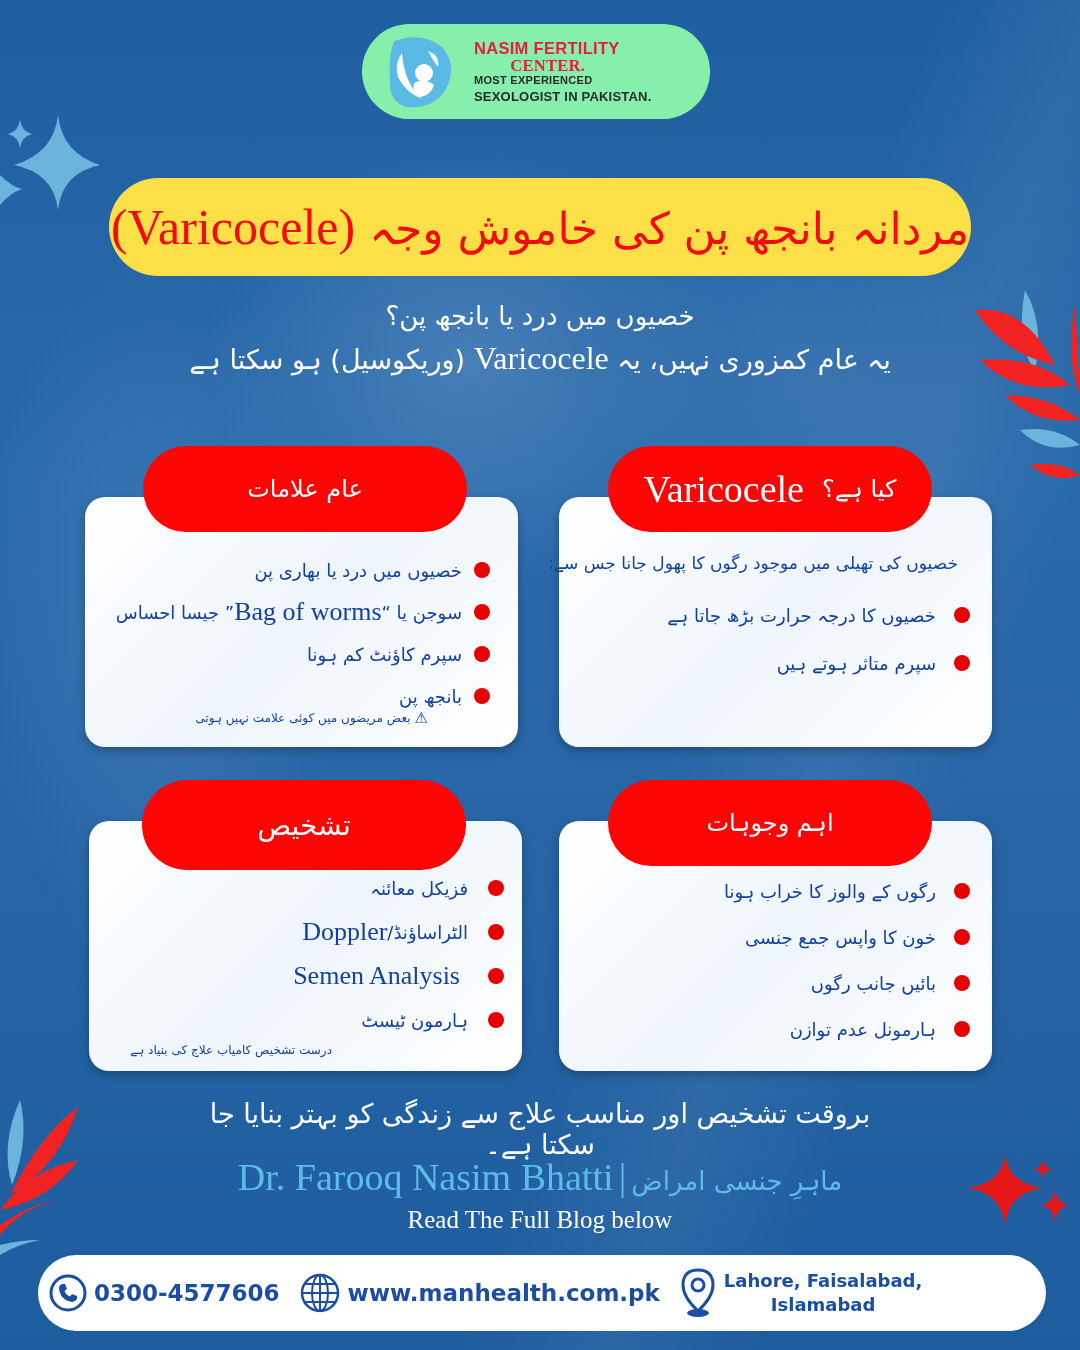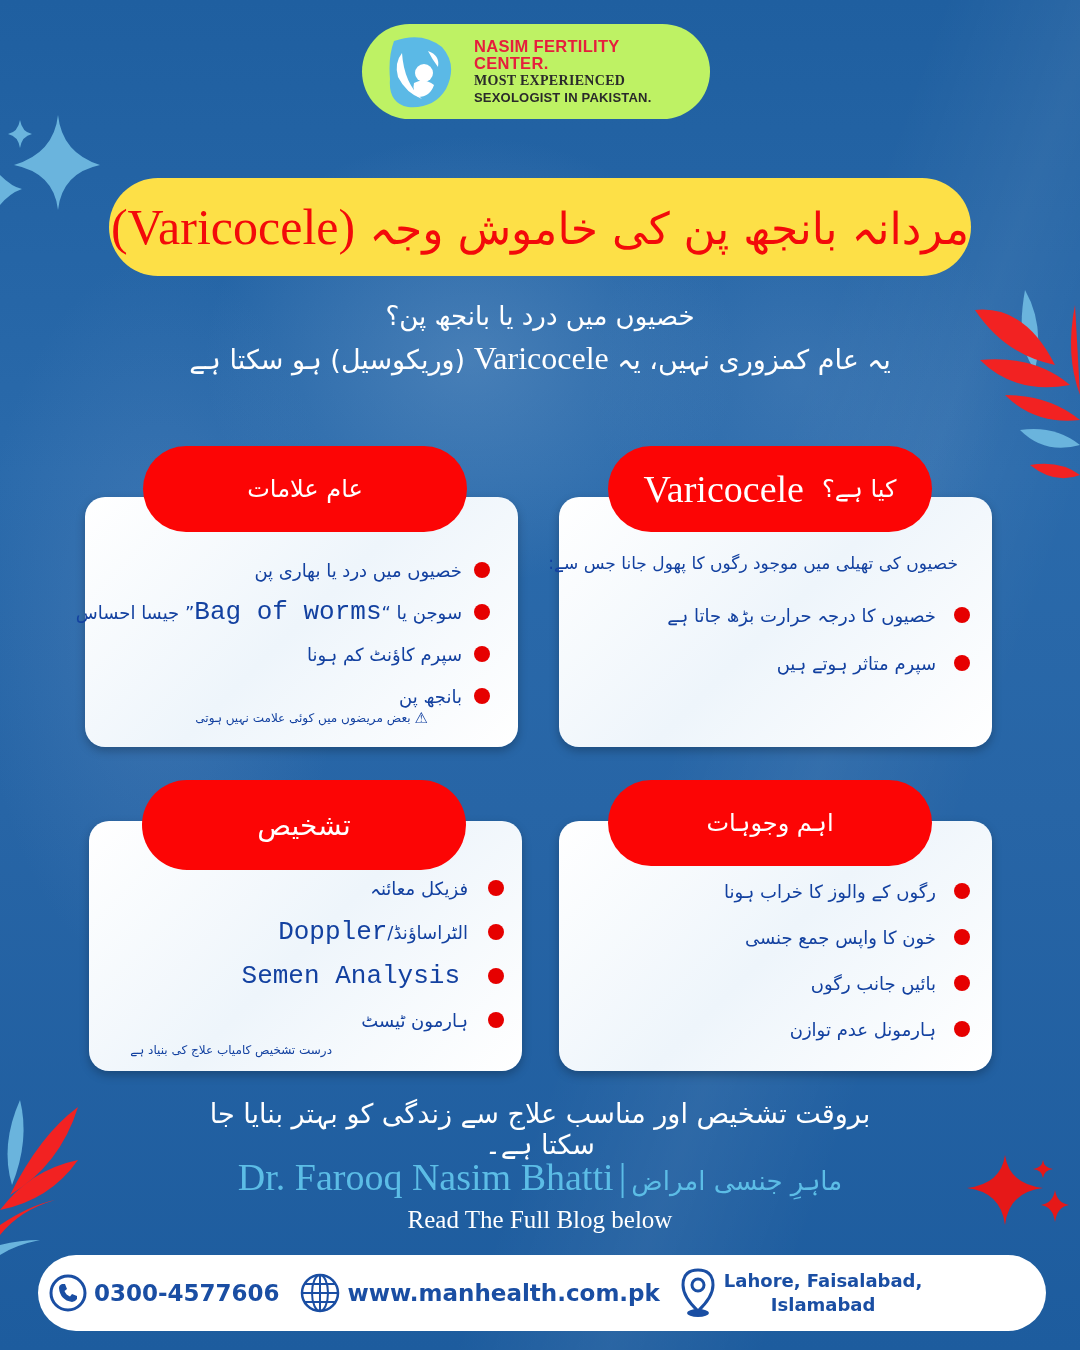--- a/index.html
+++ b/index.html
@@ -14,34 +14,34 @@
     position: absolute; left: 0; top: 0; width: 1080px; height: 1350px;
     background:
       radial-gradient(ellipse 380px 320px at 470px 360px, rgba(130,170,210,0.35), rgba(0,0,0,0) 70%),
       radial-gradient(ellipse 260px 520px at 160px 620px, rgba(110,150,200,0.28), rgba(0,0,0,0) 70%),
       radial-gradient(ellipse 300px 300px at 800px 380px, rgba(120,160,205,0.22), rgba(0,0,0,0) 70%),
       linear-gradient(110deg, rgba(255,255,255,0) 60%, rgba(255,255,255,0.06) 70%, rgba(255,255,255,0) 80%);
   }
   
   .logo-pill {
     position: absolute; left: 362px; top: 24px; width: 348px; height: 95px;
-    background: #bef264; border-radius: 48px;
+    background: #86efac; border-radius: 48px;
     display: flex; align-items: center; padding-left: 22px;
   }
   .logo-mark {
     width: 78px; height: 78px; position: relative; flex: 0 0 78px;
   }
   .logo-text { margin-left: 12px; line-height: 1.05; }
   .logo-l1, .logo-l2 {
     font-family: "Liberation Sans", sans-serif; font-weight: bold;
     color: #e61e3c; font-size: 16.5px; letter-spacing: 0.3px;
   }
-  .logo-l2 { padding-right: 30px; }
+  .logo-l2 { text-align: center; padding-right: 30px; font-family: Liberation Serif, serif; }
   .logo-l3 {
-    font-family: Liberation Serif, serif; color: #2a2a2a; font-size: 14px;
+    font-family: Liberation Sans, sans-serif; color: #2a2a2a; font-size: 11px;
     font-weight: bold; letter-spacing: 0.3px; margin-top: 1px;
   }
   .logo-l4 {
     font-family: "Liberation Sans", sans-serif; color: #2a2a2a; font-size: 13px;
     font-weight: bold; letter-spacing: 0.2px; margin-top: 3px;
   }
   
   .title-pill {
     position: absolute; left: 109px; top: 178px; width: 862px; height: 98px;
     background: #fde047; border-radius: 50px;
@@ -69,21 +69,21 @@
     position: absolute; background: #fc0505; border-radius: 45px;
     display: flex; align-items: center; justify-content: center;
     color: #fff; font-family: "DejaVu Sans", sans-serif; font-size: 24px; direction: rtl;
   }
   .card-header .latin { font-family: "Liberation Serif", serif; font-size: 38px; }
   .card-list { position: absolute; list-style: none; direction: rtl; }
   .card-list li {
     display: flex; align-items: center; color: #1341a0;
     font-family: "DejaVu Sans", sans-serif; font-size: 18px; white-space: nowrap;
   }
-  .card-list li .latin { font-family: Liberation Mono, monospace; font-size: 26px; }
+  .card-list li .latin { font-family: Liberation Serif, serif; font-size: 26px; }
   .dot {
     width: 16px; height: 16px; border-radius: 50%; background: #e60000; flex: 0 0 16px;
     margin-left: 12px;
   }
   .card-note {
     position: absolute; color: #1341a0; font-family: "DejaVu Sans", sans-serif;
     font-size: 12px; direction: rtl; white-space: nowrap; display: flex; align-items: center;
   }
   .warn-icon { margin-left: 4px; font-size: 15px; color: #1341a0; }
 

